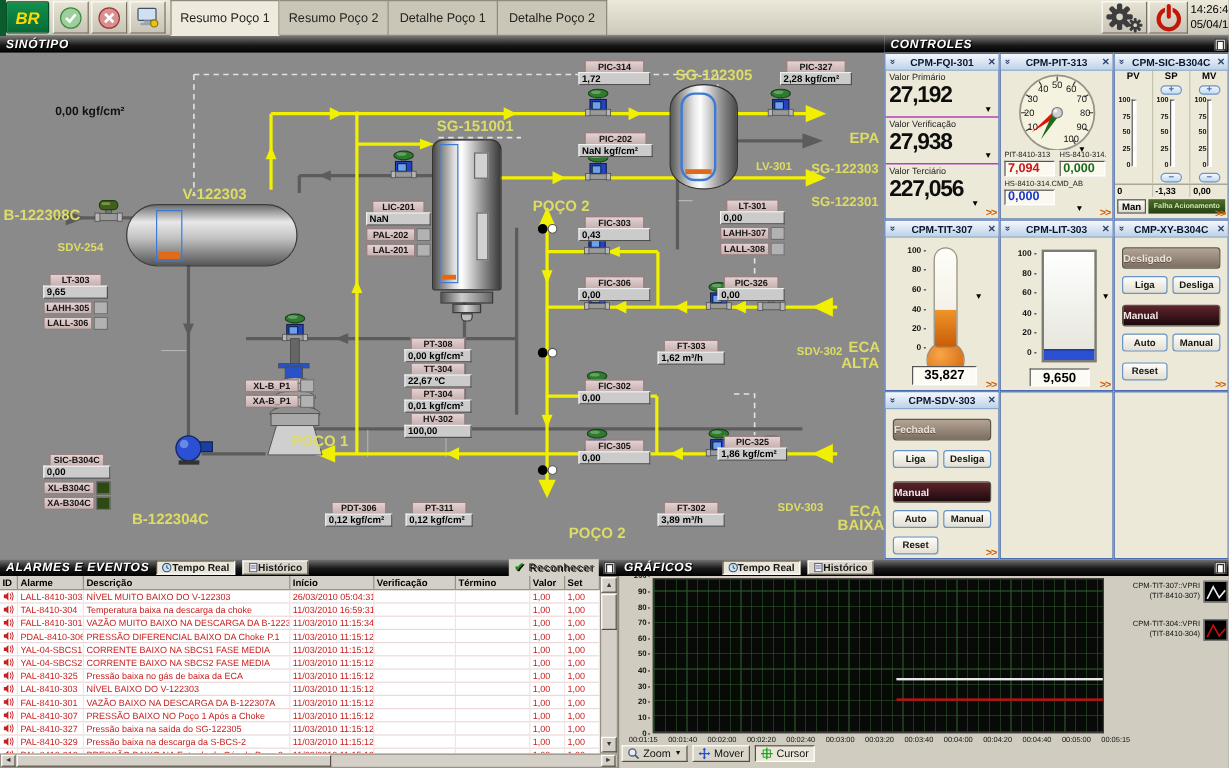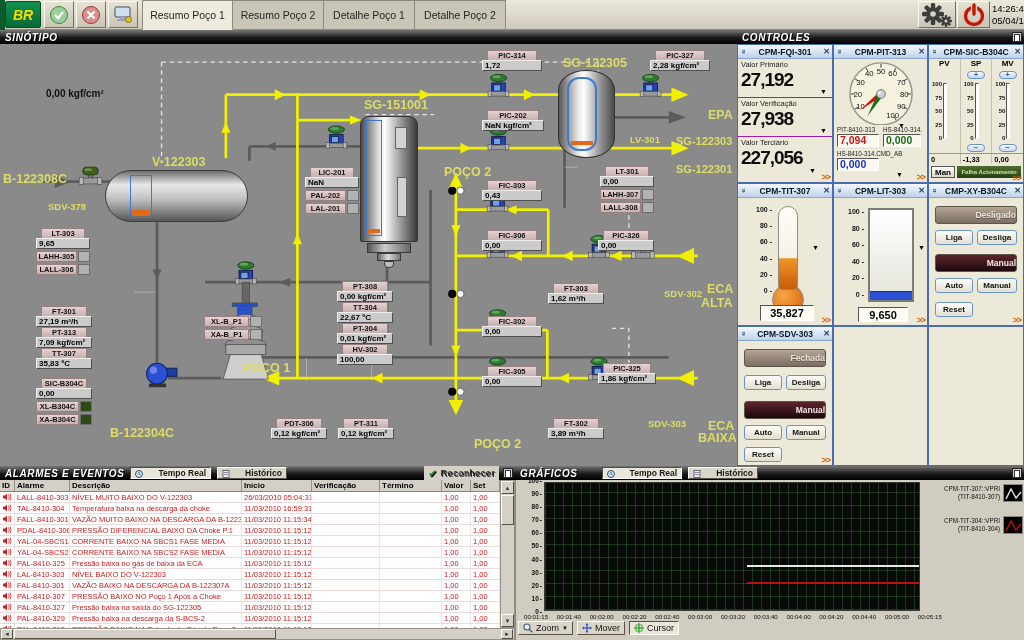--- a/index.html
+++ b/index.html
@@ -12,21 +12,21 @@
   #brlogo{position:absolute;left:5px;top:1px;width:36px;height:27px;background:linear-gradient(180deg,#11914c,#076b36);border:1px solid #054f26;border-radius:2px;color:#ffd900;font-weight:bold;font-style:italic;font-size:14px;text-align:center;line-height:26px;}
   .tbbtn{position:absolute;top:1px;width:30px;height:27px;background:linear-gradient(180deg,#e6e2d4,#c8c4b6);border:1px solid;border-color:#fbfbf6 #77715f #77715f #fbfbf6;display:flex;align-items:center;justify-content:center;}
   .tabs{position:absolute;left:142px;top:0;height:30px;display:flex;align-items:flex-end;}
   .tab{width:91px;height:30px;border:1px solid #8d897b;border-left:none;background:#c9c5b7;color:#26241e;font-size:10.5px;display:flex;align-items:center;justify-content:center;white-space:nowrap;}
   .tab:first-child{border-left:1px solid #8d897b;}
   .tab.active{background:#eeeade;border-bottom-color:#eeeade;}
   #clock{position:absolute;left:992px;top:3px;font-size:9.5px;line-height:12px;color:#000;}
 
   
   .band{position:absolute;height:14px;background:linear-gradient(180deg,#777,#191919 55%,#000);color:#fff;font-style:italic;font-weight:bold;font-size:10px;display:flex;align-items:center;padding-left:5px;letter-spacing:.6px;text-shadow:1px 1px 0 #000;}
-  .bandbtn{height:12px;margin-left:6px;background:#d9d5c9;border:1px solid;border-color:#fff #564f42 #564f42 #fff;font-size:8.5px;font-style:normal;letter-spacing:0;font-weight:bold;color:#171717;display:flex;align-items:flex-end;padding:0 4px;gap:15px;text-shadow:none;white-space:nowrap;}
+  .bandbtn{height:12px;margin-left:6px;background:#d9d5c9;border:1px solid;border-color:#fff #564f42 #564f42 #fff;font-size:8.5px;font-style:normal;letter-spacing:0;font-weight:bold;color:#171717;display:flex;align-items:center;padding:0 4px;gap:0;text-shadow:none;white-space:nowrap;}
   .bandbtn.pressed{border-color:#564f42 #fff #fff #564f42;background:#eae6da;}
   .winbox{position:absolute;right:2px;top:2px;width:10px;height:10px;background:#d4d0c8;border:1px solid #222;}
   .winbox:after{content:"";display:block;margin:1px;height:6px;border:1px solid #333;background:#fff;}
 
   
   #synbody{position:absolute;left:0;top:44px;width:737px;height:422px;background:#8a8a8a;}
   #synsvg{position:absolute;left:0;top:0;}
   .syn-label{position:absolute;color:#dcdc66;font-weight:bold;font-size:11px;white-space:nowrap;z-index:6;}
   .syn-label.big{font-size:12.5px;}
   .syn-label.small{font-size:9.5px;}
@@ -85,21 +85,21 @@
   .sicbot{display:flex;height:15px;align-items:center;gap:2px;padding:0 2px;}
   .manbtn{width:24px;height:12px;background:linear-gradient(180deg,#fcfcf8,#dcd8ca);border:1px solid #555;font-size:8px;font-weight:bold;text-align:center;line-height:11px;}
   .sicstat{flex:1;height:12px;background:linear-gradient(180deg,#4f6e2c,#263f12);color:#cfe6a8;font-size:6px;font-weight:bold;text-align:center;line-height:12px;white-space:nowrap;overflow:hidden;}
   .tticks{position:absolute;display:flex;flex-direction:column;justify-content:space-between;align-items:flex-end;font-size:7px;font-weight:bold;color:#111;}
   .tticks div:after{content:" -";}
   .thermo{position:absolute;left:40px;top:22px;width:20px;height:84px;border:1px solid #928e7e;border-radius:10px 10px 4px 4px;background:linear-gradient(180deg,#fefdf8 0%,#f4f2e8 62%,#ef9428 63%,#c85c08 100%);}
   .bulb{position:absolute;left:34px;top:100px;width:32px;height:32px;border-radius:50%;background:radial-gradient(circle at 35% 35%,#f8a648,#cf5e08);border:1px solid #928e7e;}
   .valbox{position:absolute;background:#fdfcf4;border:1px solid;border-color:#555 #fff #fff #555;font-size:11px;font-weight:bold;text-align:center;}
   .tank{position:absolute;left:34px;top:24px;width:46px;height:94px;border:2px solid #7c7c74;background:linear-gradient(180deg,#fff,#e4e4da);}
   .tank .fill{position:absolute;left:0;bottom:0;width:100%;height:10%;background:#2b50d4;border-top:1px solid #16307e;}
-  .statbtn{position:absolute;left:6px;width:82px;height:18px;border-radius:3px;border:1px solid #5c564a;font-size:8.5px;font-weight:bold;text-align:right;line-height:17px;}
+  .statbtn{position:absolute;left:6px;width:82px;height:18px;border-radius:3px;border:1px solid #5c564a;font-size:8.5px;font-weight:bold;text-align:left;line-height:17px;}
   .statbtn.power{background:linear-gradient(180deg,#b4a494,#7c6e62);color:#ece4da;text-shadow:0 1px 0 #5a5046;}
   .statbtn.mode{background:linear-gradient(180deg,#5e242c,#1c090c);color:#f2e6e6;}
   .xybtn{position:absolute;height:15px;background:linear-gradient(180deg,#fdfdf9,#e3dfd1);border:1px solid #6a94c8;border-radius:3px;font-size:8px;font-weight:bold;text-align:center;line-height:14px;color:#15150f;}
 
   
   #alhead{position:absolute;left:0;top:480px;width:500px;height:12px;background:#d4d0c8;border-bottom:1px solid #8a8678;display:flex;font-size:8px;font-weight:bold;color:#000;}
   #alhead div{border-right:1px solid #979285;padding-left:2px;line-height:12px;white-space:nowrap;overflow:hidden;}
   .ac0{width:15px;}.ac1{width:55px;}.ac2{width:172px;}.ac3{width:70px;}.ac4{width:68px;}.ac5{width:62px;}.ac6{width:29px;}.ac7{width:29px;}
   #alrows{position:absolute;left:0;top:492px;width:500px;height:136px;background:#fff;overflow:hidden;}
   .arow{display:flex;height:11px;border-bottom:1px solid #ecdada;}
@@ -367,21 +367,21 @@
       <div class="neck"></div>
       <div class="nub"></div>
     </div>
     <div class="vessel" id="sg122305" style="top:26px;">
       <div class="inner"></div>
       <div class="lvl"></div>
     </div>
   </div>
 
   <div class="syn-label big" style="left:3px;top:172px">B-122308C</div>
-  <div class="syn-label small" style="left:48px;top:201px">SDV-378</div>
+  <div class="syn-label small" style="left:48px;top:201px">SDV-254</div>
   <div class="syn-note" style="left:46px;top:88px">0,00 kgf/cm²</div>
   <div class="syn-label big" style="left:152px;top:155px">V-122303</div>
   <div class="syn-label big" style="left:364px;top:98px">SG-151001</div>
   <div class="syn-label big" style="left:563px;top:56px">SG-122305</div>
   <div class="syn-label big" style="left:708px;top:108px">EPA</div>
   <div class="syn-label small" style="left:630px;top:134px">LV-301</div>
   <div class="syn-label" style="left:676px;top:135px">SG-122303</div>
   <div class="syn-label" style="left:676px;top:163px">SG-122301</div>
   <div class="syn-label big" style="left:444px;top:165px">POÇO 2</div>
   <div class="syn-label big" style="left:474px;top:437px">POÇO 2</div>
@@ -474,28 +474,20 @@
     <div class="ith">LT-303</div>
     <div class="itv">9,65</div>
     <div class="strow">
         <div class="sth">LAHH-305</div>
         <div class="stb"></div>
       </div>
     <div class="strow">
         <div class="sth">LALL-306</div>
         <div class="stb"></div>
       </div>
-  </div>
-  <div class="itbl" style="left:36px;top:306px;width:56px">
-    <div class="ith">FT-301</div>
-    <div class="itv">27,19 m³/h</div>
-    <div class="ith">PT-313</div>
-    <div class="itv">7,09 kgf/cm²</div>
-    <div class="ith">TT-307</div>
-    <div class="itv">35,83 ºC</div>
   </div>
   <div class="itbl" style="left:337px;top:281px;width:56px">
     <div class="ith">PT-308</div>
     <div class="itv">0,00 kgf/cm²</div>
     <div class="ith">TT-304</div>
     <div class="itv">22,67 ºC</div>
     <div class="ith">PT-304</div>
     <div class="itv">0,01 kgf/cm²</div>
     <div class="ith">HV-302</div>
     <div class="itv">100,00</div>

